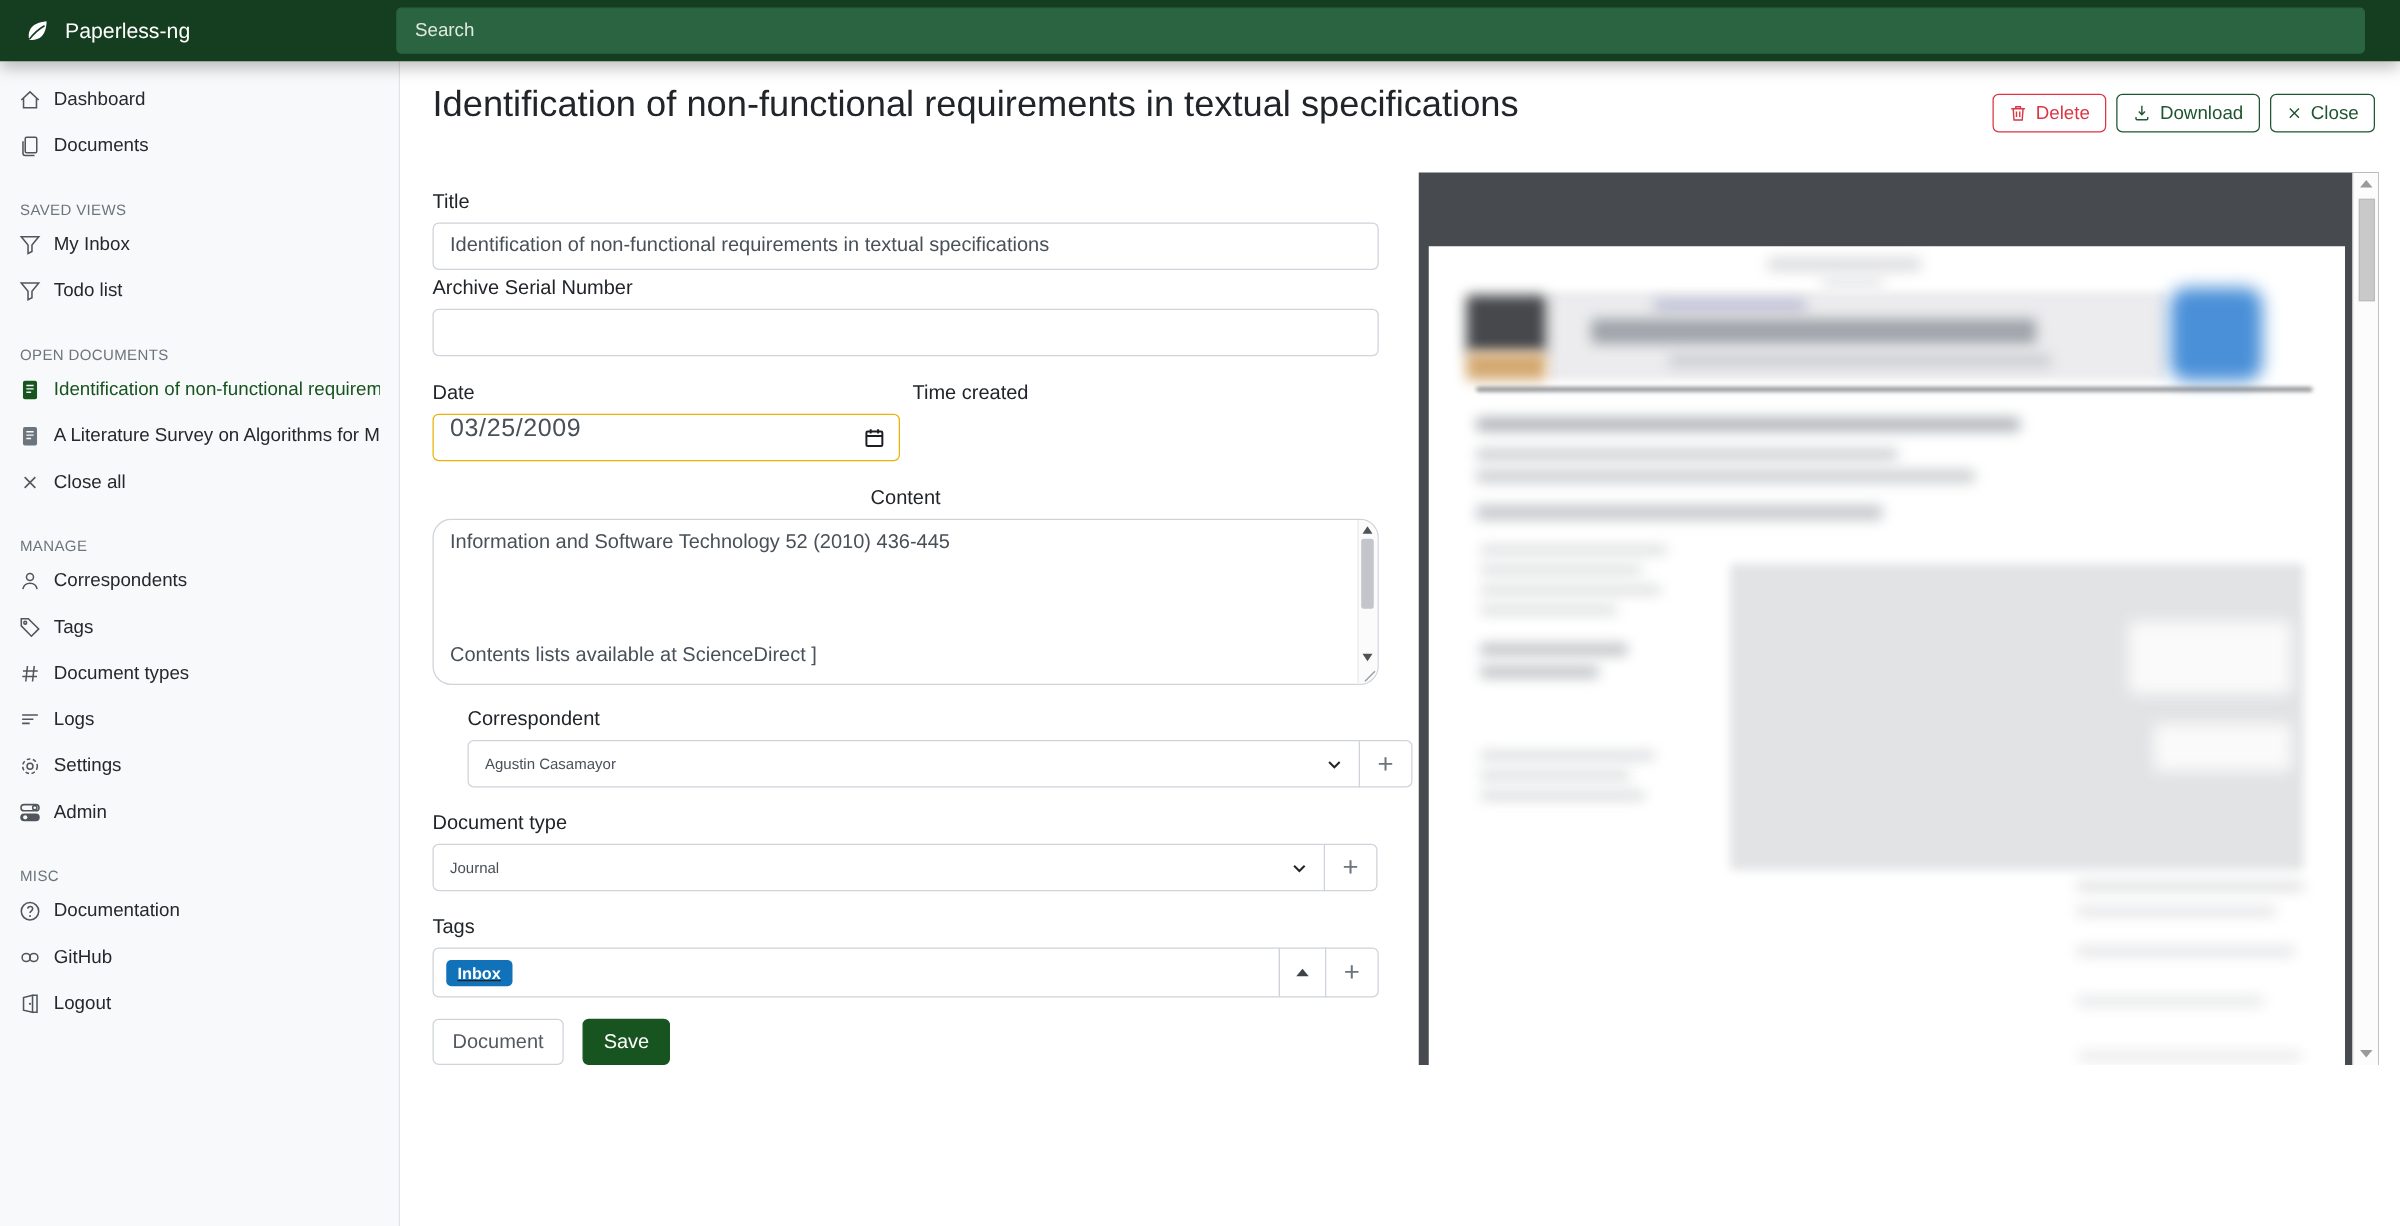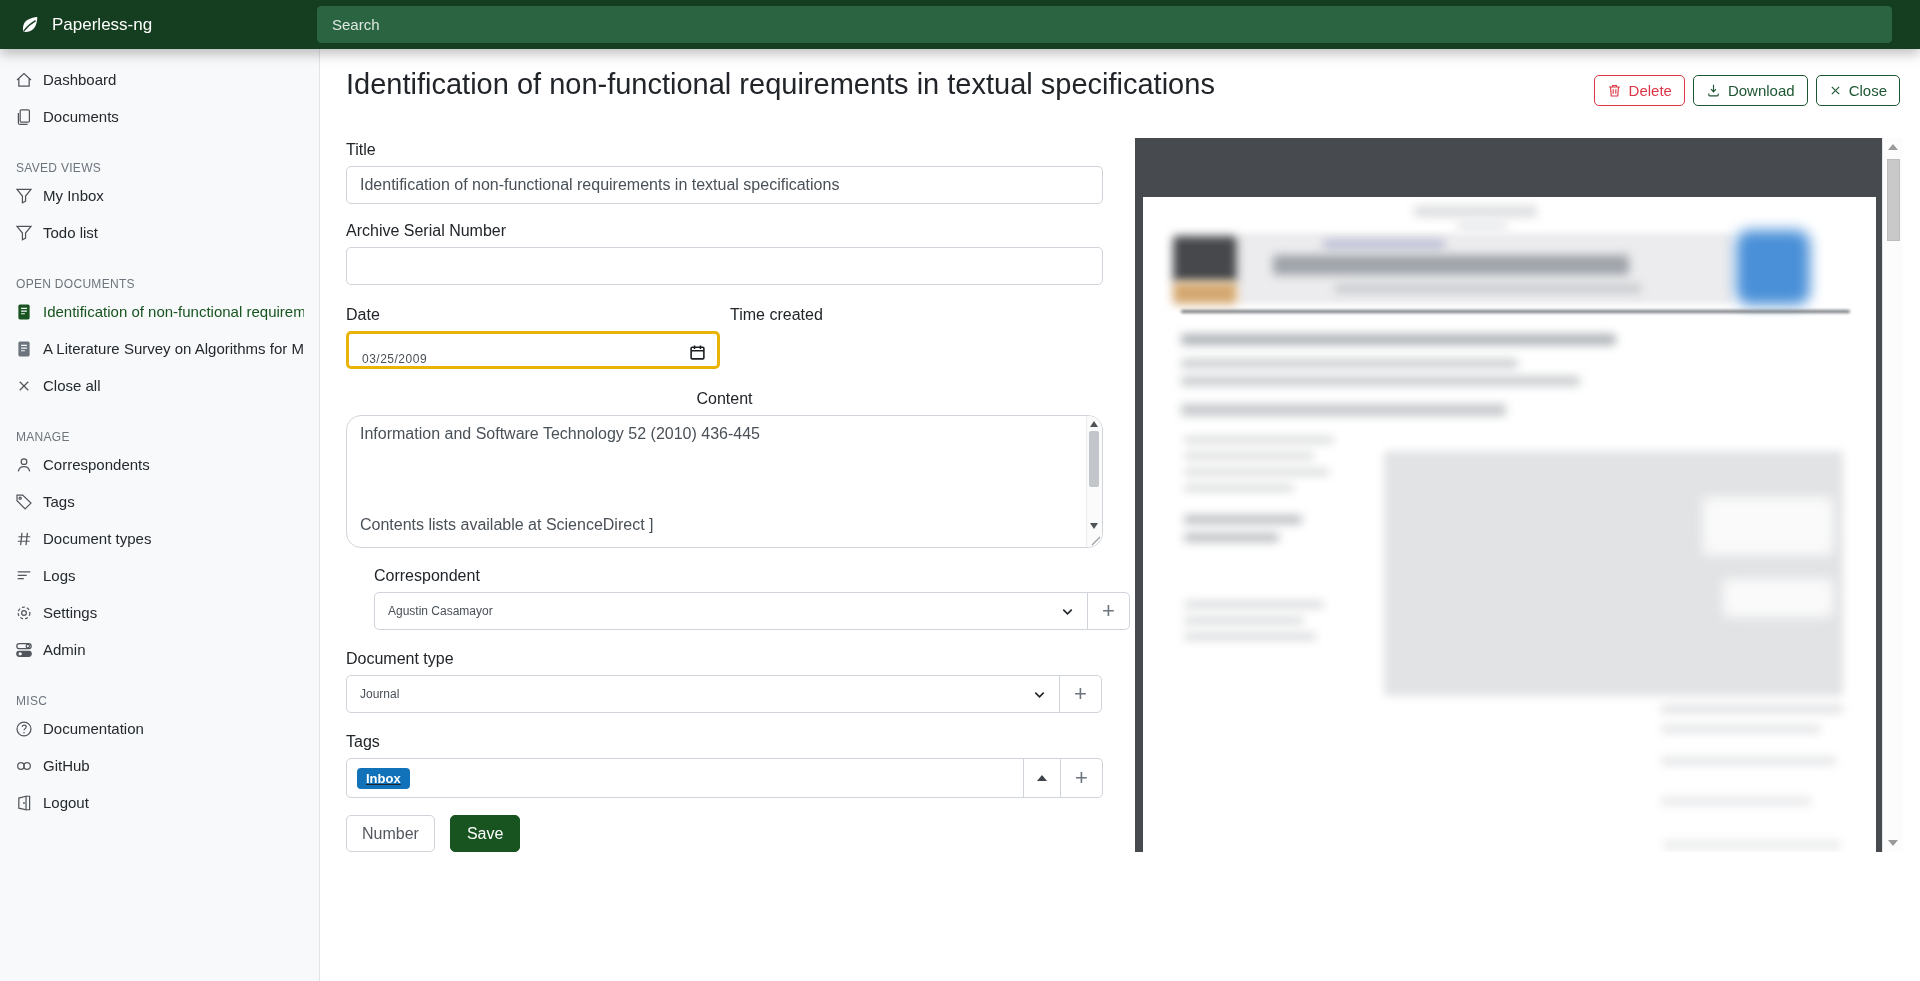--- a/index.html
+++ b/index.html
@@ -36,24 +36,24 @@
   .btn-del{border:1px solid #dc3545;color:#dc3545;}
   .btn-grn{border:1px solid #1e5631;color:#1e5631;}
 
   
   .form{position:absolute;left:346px;top:130px;width:757px;z-index:5;}
   .grp{position:absolute;left:0;width:757px;}
   .f-label{display:block;font-size:16px;color:#212529;margin:0 0 7px;line-height:19px;}
   .f-input{width:100%;height:38px;border:1px solid #ced4da;border-radius:5px;padding:0 13px;
            font-size:16px;color:#495057;background:#fff;box-sizing:border-box;
            font-family:"Liberation Sans",sans-serif;outline:none;}
-  .g-title{top:10px;}  .g-asn{top:91px;}
+  .g-title{top:22px;}  .g-asn{top:91px;}
   .g-date{top:175px;width:374px;} .g-time{top:175px;left:384px;width:373px;}
-  .dt-input{position:relative;display:flex;align-items:flex-end;height:38px;border:3px solid #eab308;
-            border-radius:5px;padding:0 13px;font-size:12px;color:#495057;background:#fff;
+  .dt-input{position:relative;display:flex;align-items:flex-start;height:38px;border:1px solid #eab308;
+            border-radius:5px;padding:0 13px;font-size:20px;color:#495057;background:#fff;
             box-sizing:border-box;cursor:text;}
   .dt-input .val{letter-spacing:.5px;}
   .dt-ic{position:absolute;right:11px;top:10px;width:17px;height:17px;color:#1b1f23;cursor:pointer;}
   .g-content{top:259px;text-align:center;}
   .contentbox{position:relative;height:133px;border:1px solid #ced4da;border-radius:15px;background:#fff;
               font-size:16px;color:#495057;overflow:hidden;box-sizing:border-box;cursor:text;}
   .cb-line1{position:absolute;top:9px;left:13px;white-space:nowrap;}
   .cb-line2{position:absolute;bottom:13px;left:13px;white-space:nowrap;}
   .cb-scroll{position:absolute;top:0;right:0;width:15px;height:100%;background:#fbfbfb;border-left:1px solid #ececec;}
   .cb-up{position:absolute;top:5px;left:3px;width:0;height:0;border-left:4px solid transparent;
@@ -381,21 +381,21 @@
         <span class="tag-badge">Inbox</span>
       </div>
       <button class="caret-btn">
         <span class="caret-up"></span>
       </button>
       <button class="plus-btn h40">+</button>
     </div>
   </div>
 
   <div class="grp g-btns">
-    <button class="btn-discard">Number</button>
+    <button class="btn-discard">Document</button>
     <button class="btn-save">Save</button>
   </div>
 </div>
 
 <section class="preview">
   <div class="pv-page">
     <div>
       <div class="bl" style="left:271px;top:9px;width:123px;height:11px;background:#dcdddf;"></div>
       <div class="bl" style="left:314px;top:25px;width:50px;height:8px;background:#e3e4e6;"></div>
       <div class="bl" style="left:96px;top:36px;width:494px;height:71px;background:#ececee;filter:blur(3px);"></div>

